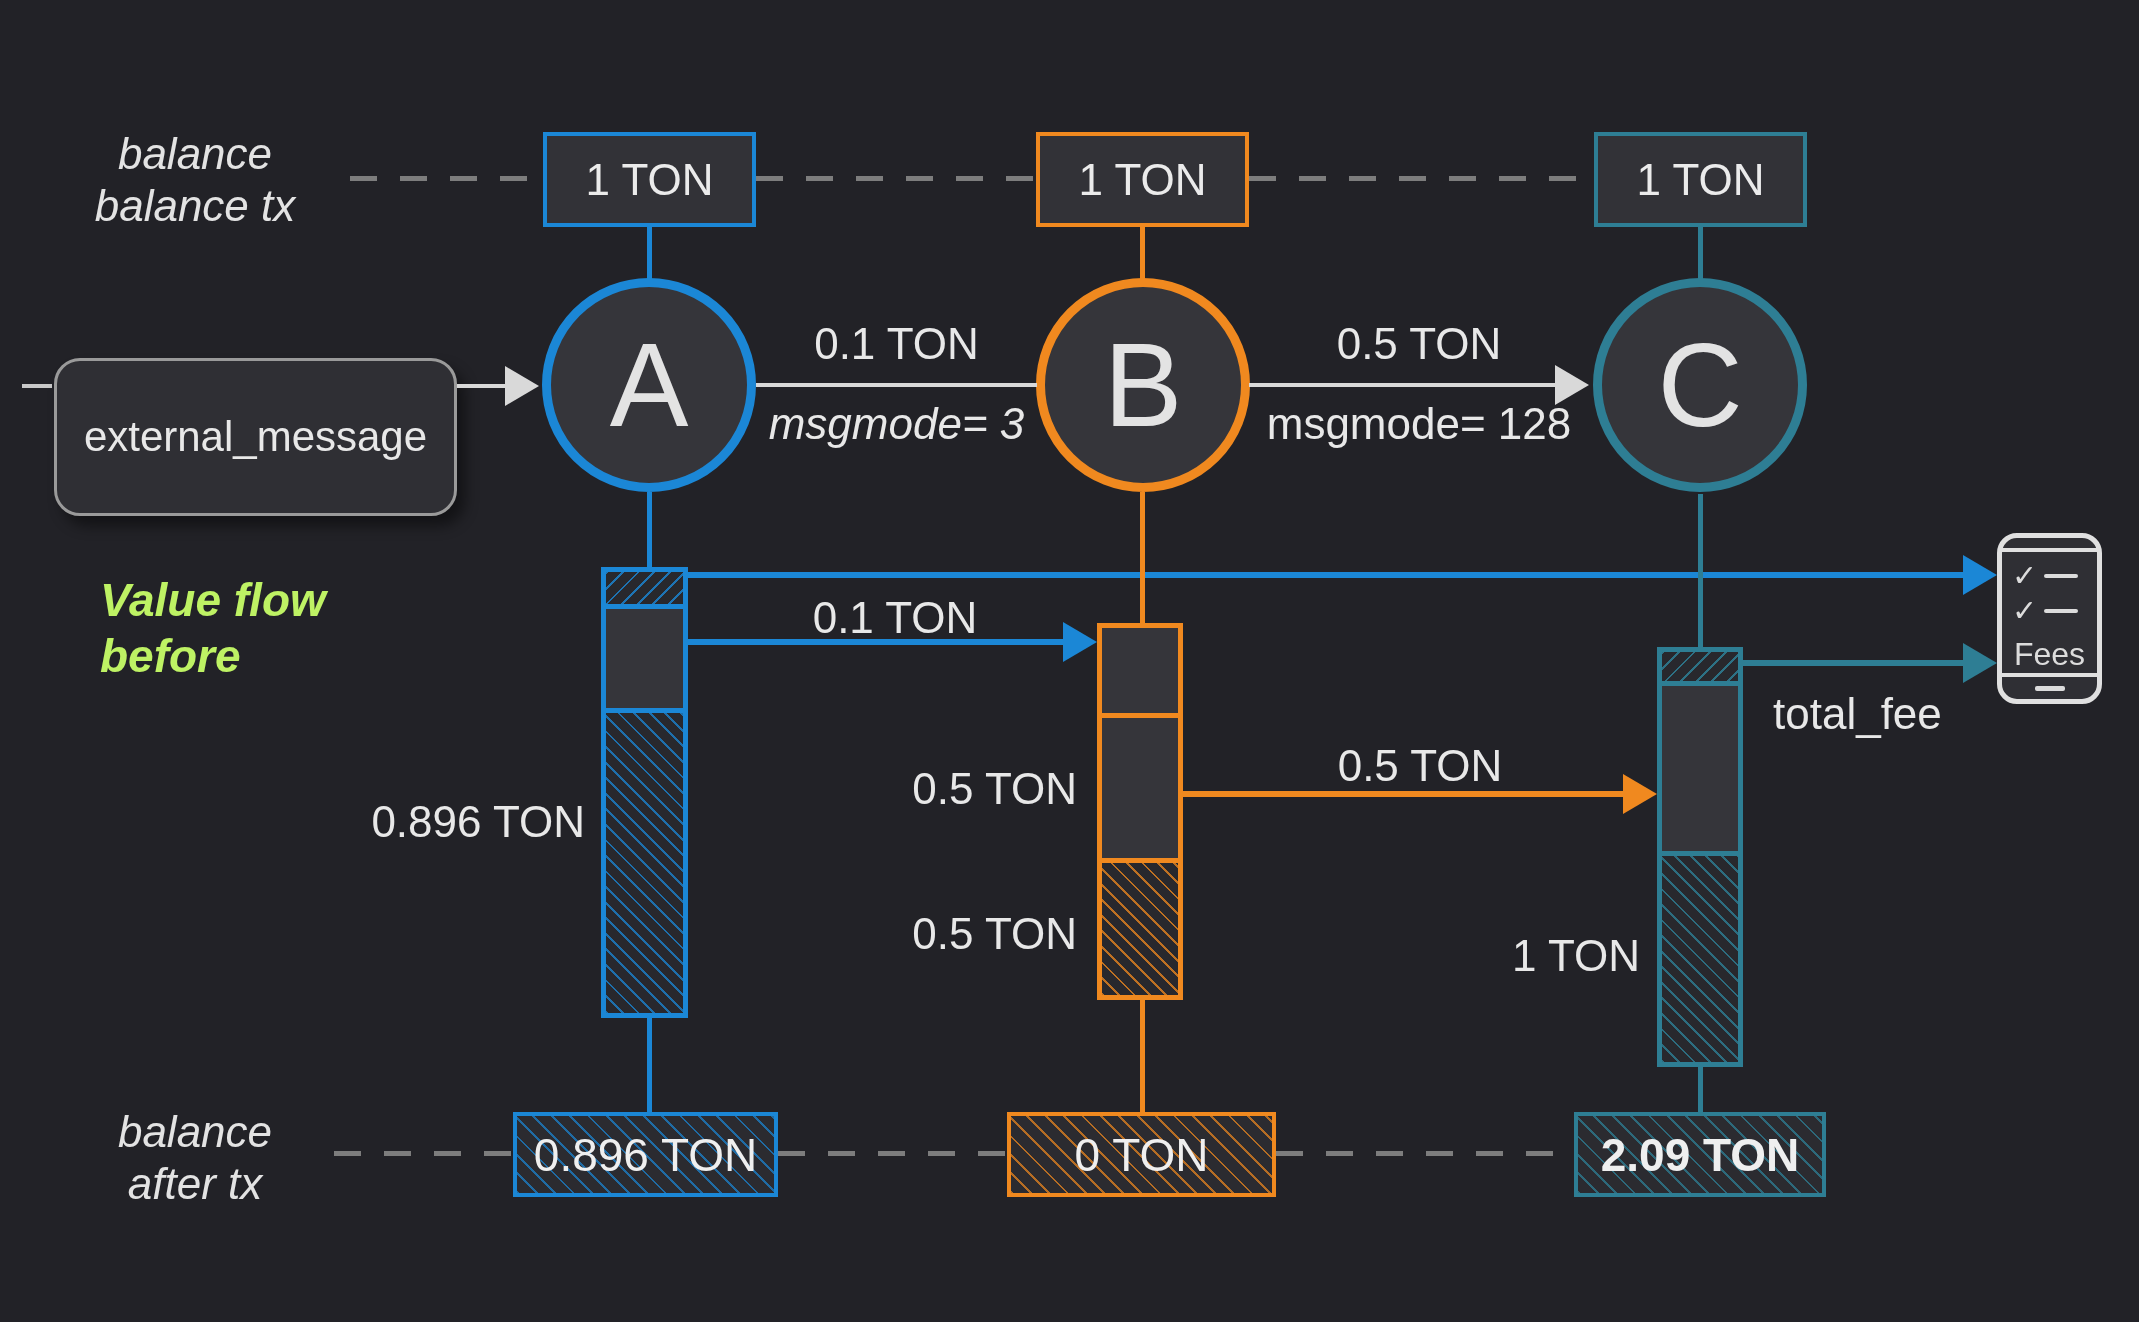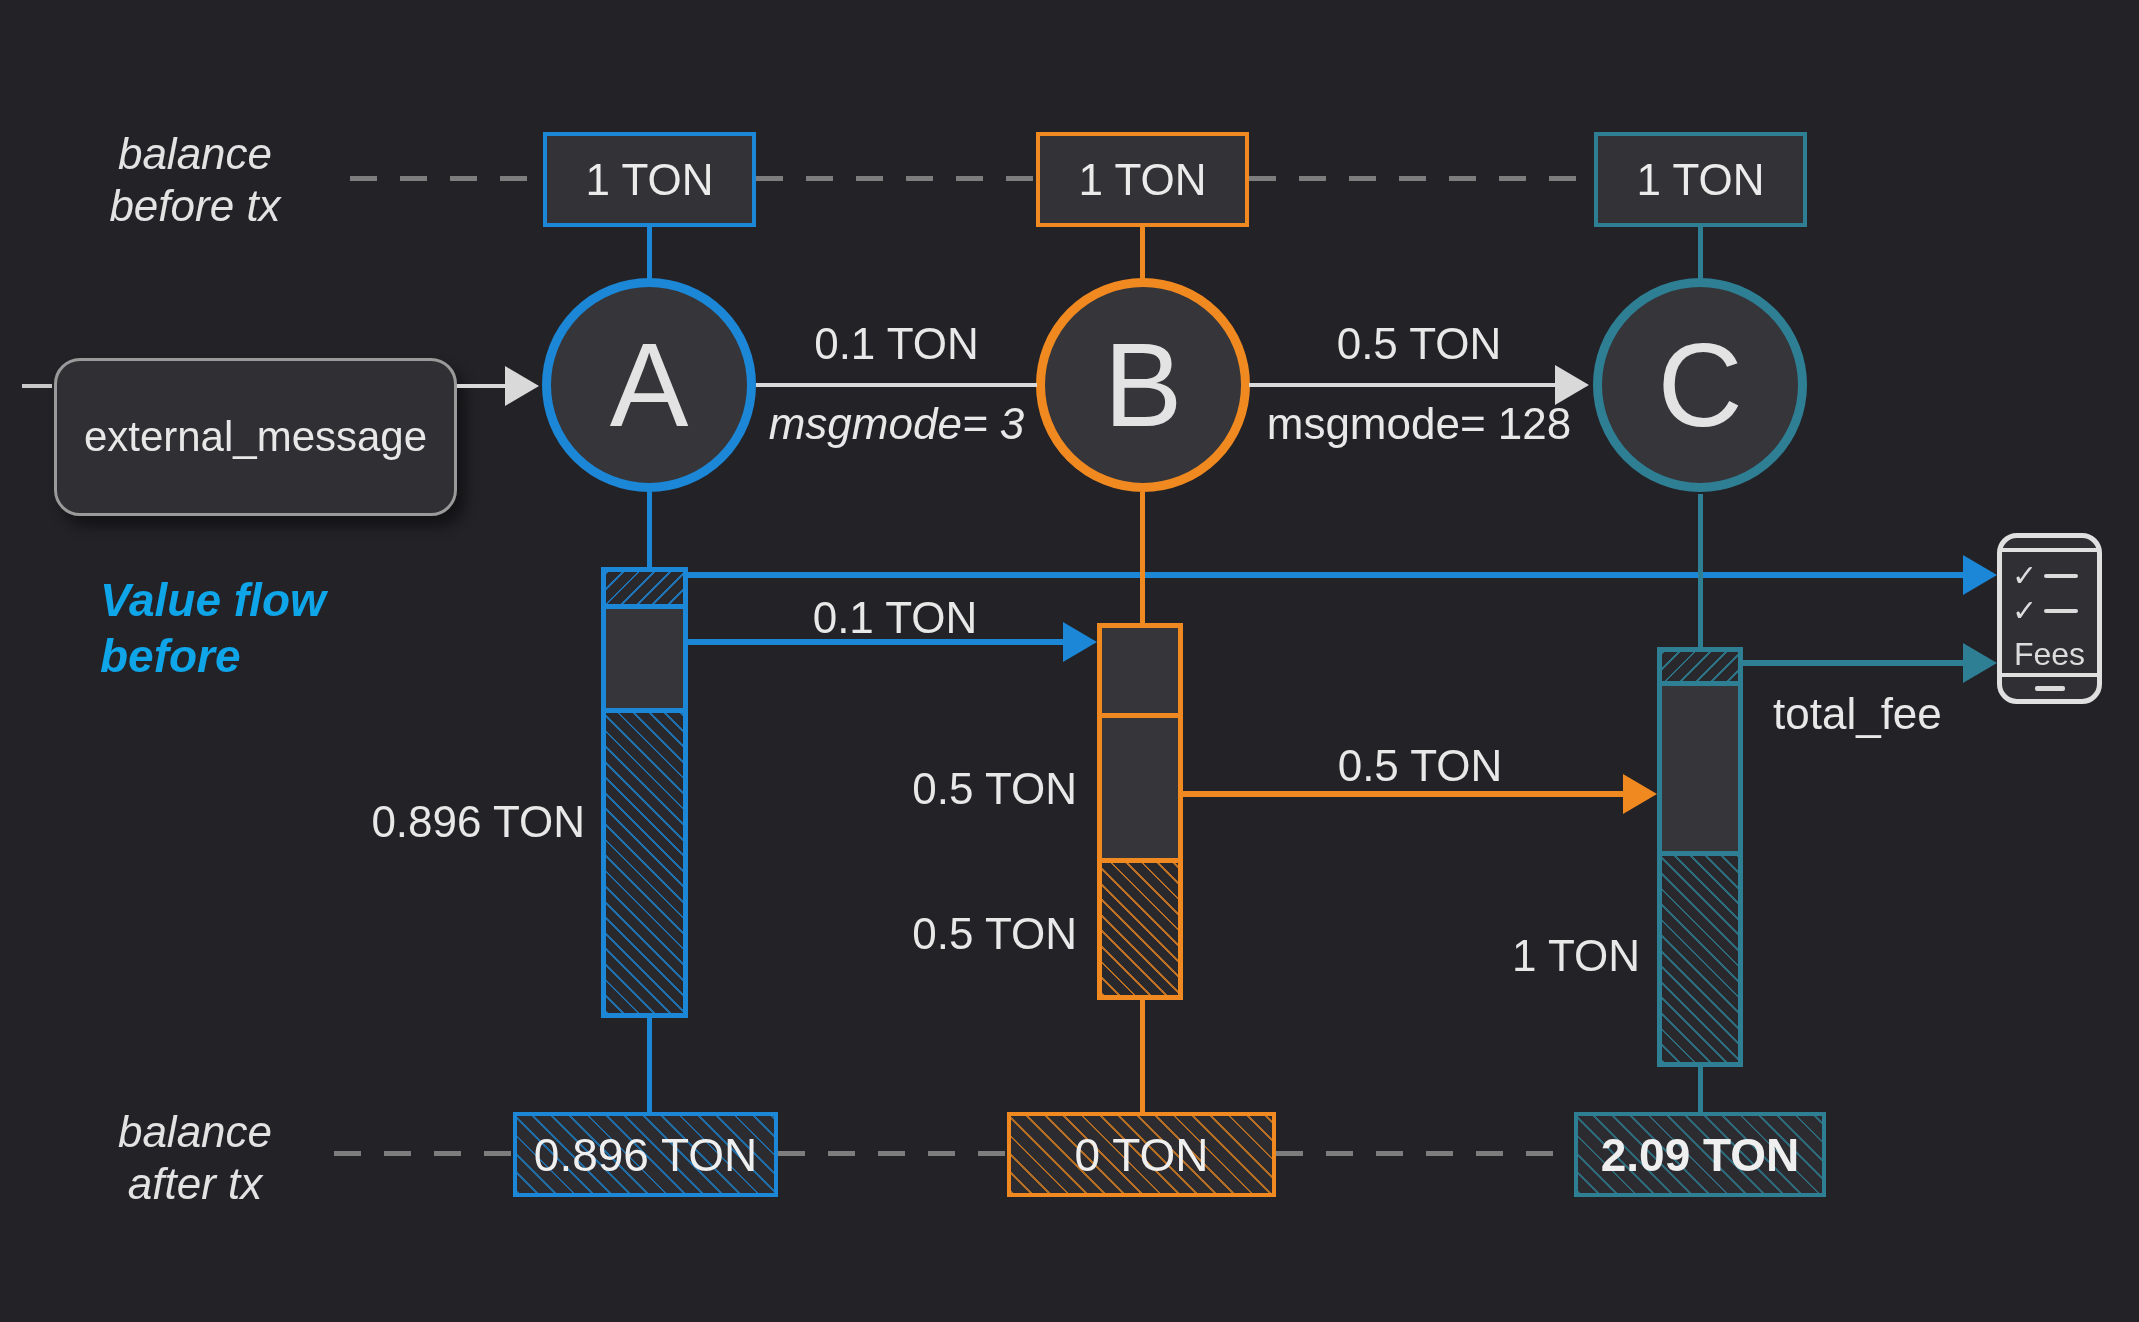--- a/index.html
+++ b/index.html
@@ -3,21 +3,21 @@
 <meta charset="utf-8">
 <style>
   html,body{margin:0;padding:0;background:#222227;}
   #stage{
     position:relative;width:2139px;height:1322px;background:#222227;
     font-family:"Liberation Sans","DejaVu Sans",sans-serif;color:#e8e8e8;overflow:hidden;
   }
   .abs{position:absolute;}
   .txt{font-size:44px;color:#e8e8e8;white-space:nowrap;line-height:1.18;}
   .italic{font-style:italic;color:#e3e3e3;}
-  .boldital{font-style:italic;font-weight:bold;font-size:46px;color:#0ea5e9;}
+  .boldital{font-style:italic;font-weight:bold;font-size:46px;color:#bef264;}
   .center{text-align:center;}
   .right{text-align:right;}
 
   
   .dash-h{height:5px;background:repeating-linear-gradient(90deg,#7d7d7d 0 27px,transparent 27px 50px);}
 
   
   .tonbox{width:213px;height:95px;box-sizing:border-box;background:#323237;
     display:flex;align-items:center;justify-content:center;font-size:44px;color:#ebebeb;}
   .b-blue{border:4px solid #1b87d6;}
@@ -87,21 +87,21 @@
   .fees-bottom{margin-top:auto;border-top:4px solid #e0e0e0;height:24px;display:flex;align-items:center;justify-content:center;}
   .fees-bdash{width:30px;height:5px;background:#dcdcdc;border-radius:2px;}
 </style>
 </head>
 <body>
 
 <div id="stage">
 
   <div class="abs txt italic center" style="left:60px;top:128px;width:270px;">
     <div>balance</div>
-    <div>before tx</div>
+    <div>balance tx</div>
   </div>
   <div class="abs dash-h" style="left:350px;top:176px;width:193px;"></div>
   <div class="abs dash-h" style="left:756px;top:176px;width:280px;"></div>
   <div class="abs dash-h" style="left:1249px;top:176px;width:345px;"></div>
 
   <div class="abs tonbox b-blue" style="left:543px;top:132px;">
     <span>1 TON</span>
   </div>
   <div class="abs tonbox b-orange" style="left:1036px;top:132px;">
     <span>1 TON</span>

